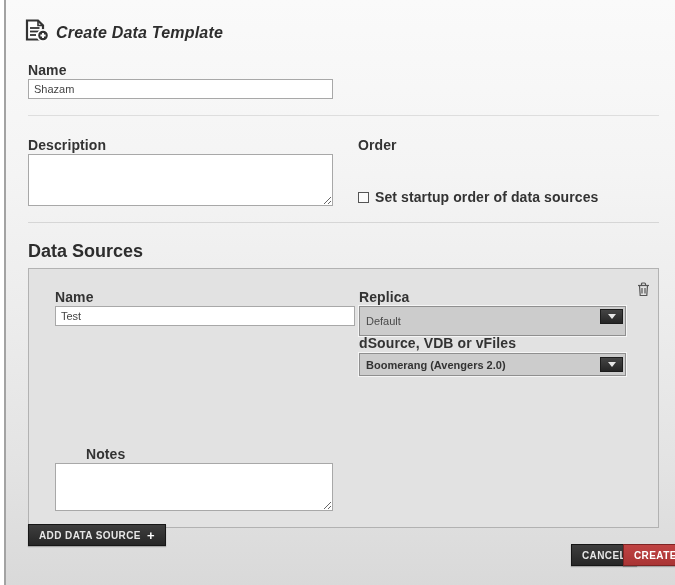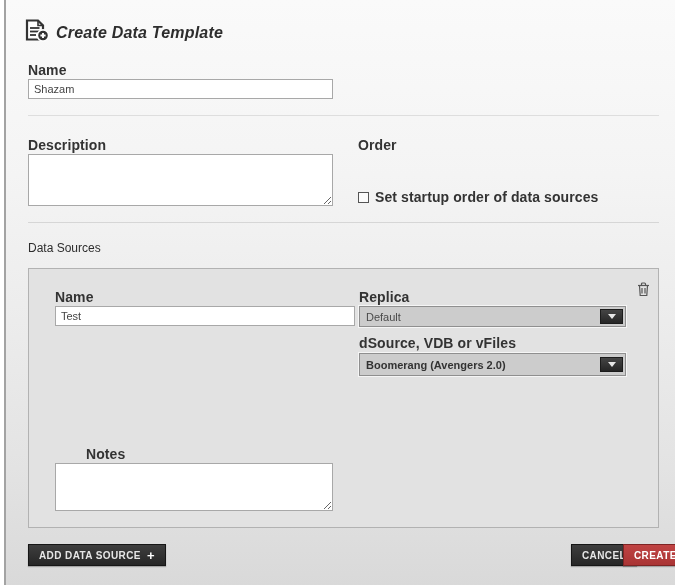--- a/index.html
+++ b/index.html
@@ -6,41 +6,41 @@
   html,body { background:#ffffff; font-family:"Liberation Sans", sans-serif; }
   .page { position:relative; width:675px; height:585px; overflow:hidden; background:#fff; }
   .panel {
     position:absolute; left:4px; top:0; width:671px; height:585px;
     border-left:2px solid #a3a3a3;
     background:linear-gradient(180deg,#fafafa 0%,#f4f4f4 30%,#ececec 55%,#e3e3e3 80%,#d9d9d9 100%);
   }
   .abs { position:absolute; }
   .label { font-size:14px; font-weight:bold; color:#333; letter-spacing:.1px; }
   .title { font-size:16px; font-weight:bold; color:#2d2d2d; letter-spacing:.2px;font-style:italic; }
-  .heading { font-size:12px; font-weight:normal; color:#2d2d2d; }
+  .heading { font-size:18px; font-weight:bold; color:#2d2d2d; }
   .divider { position:absolute; left:22px; width:631px; height:1px; background:#dedede; }
   input[type=text] {
     border:1px solid #a8a8a8; background:#fff; height:20px; font-size:11px;
     color:#444; padding:0 5px; font-family:"Liberation Sans", sans-serif; outline:none; width:100%;
   }
   textarea {
     border:1px solid #a8a8a8; background:#fff; font-size:11px; color:#444;
     padding:3px 5px; font-family:"Liberation Sans", sans-serif; outline:none;
     resize:both; width:100%; height:100%;
   }
   .checkbox-row { display:flex; align-items:center; gap:6px; }
   .checkbox {
     width:11px; height:11px; border:1px solid #555; background:#fbfbfb; display:inline-block;
   }
   .card {
     position:absolute; left:22px; top:268px; width:631px; height:260px;
     background:#e2e2e2; border:1px solid #b2b2b2;
   }
   .select {
-    position:absolute; height:21px; background:#cccccc;
+    position:absolute; height:30px; background:#cccccc;
     border:1px solid #8f8f8f; box-shadow:0 0 0 1px rgba(255,255,255,.65);
     display:flex; align-items:center;
   }
   .select .sel-text { font-size:11px; color:#4a4a4a; padding-left:6px; flex:1; overflow:hidden; white-space:nowrap; }
   .select.bold .sel-text { font-weight:bold; color:#333; }
   .sel-btn {
     position:absolute; right:2px; top:2px; width:23px; height:15px;
     background:linear-gradient(#444,#262626); border:1px solid #1c1c1c;
     display:flex; align-items:center; justify-content:center;
   }
@@ -137,21 +137,21 @@
           <span class="sel-arrow"></span>
         </span>
       </div>
 
       <div class="abs label" style="left:26px; top:177px;margin-left:31px;">Notes</div>
       <div class="abs" style="left:26px; top:194px; width:278px; height:48px;">
         <textarea style=""></textarea>
       </div>
     </div>
 
-    <button class="btn-dark abs" style="left:22px; top:544px;">
+    <button class="btn-dark abs" style="left:22px; top:524px;">
       <span>ADD DATA SOURCE</span>
       <span class="plus-glyph">+</span>
     </button>
 
     <button class="btn-dark abs" style="left:565px; top:544px;">
       <span>CANCEL</span>
     </button>
 
     <button class="btn-red abs" style="left:617px; top:544px;">
       <span>CREATE</span>

